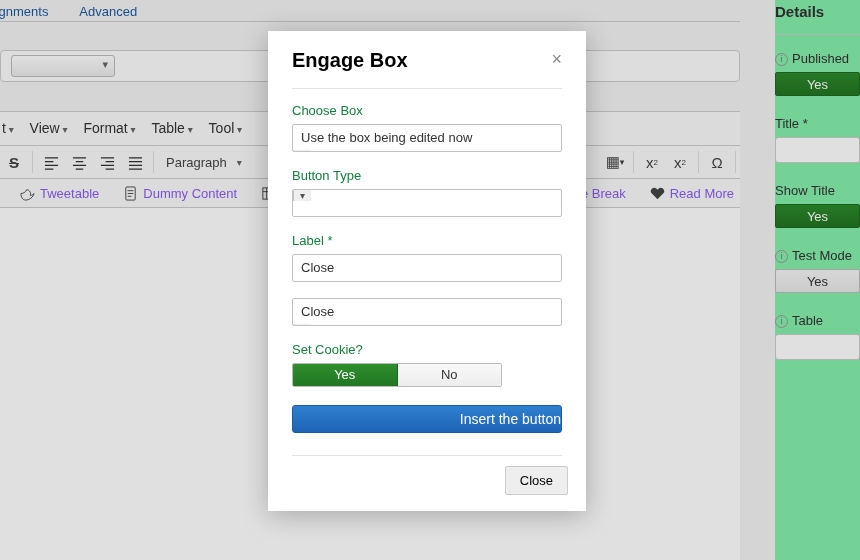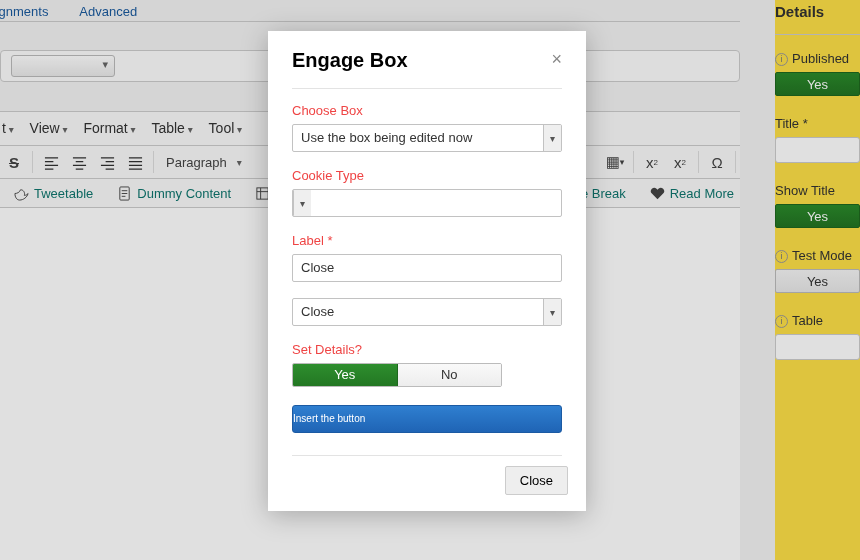--- a/index.html
+++ b/index.html
@@ -24,52 +24,52 @@
   .menubar .m:first-child { padding-left: 2px; }
 
   
   .toolbar { position: absolute; top: 145px; left: 0; width: 740px; height: 34px; border-top: 1px solid #ccc; border-bottom: 1px solid #ccc; background: #fafafa; display: flex; align-items: center; font-size: 13px; color: #444; }
   .toolbar .ico { width: 28px; height: 28px; display: flex; align-items: center; justify-content: center; font-size: 15px; border-radius: 2px; }
   .toolbar .sep { width: 1px; height: 22px; background: #ddd; margin: 0 4px; }
   .toolbar .para { padding: 0 8px; display: flex; align-items: center; gap: 10px; }
   .toolbar .para:after { content: "▾"; font-size: 10px; color: #666; }
 
   
-  .toolbar2 { position: absolute; top: 179px; left: 0; width: 740px; height: 28px; background: #fafafa; display: flex; align-items: center; font-size: 13px; color: #0f766e; gap: 6px; padding-left: 8px; }
+  .toolbar2 { position: absolute; top: 179px; left: 0; width: 740px; height: 28px; background: #fafafa; display: flex; align-items: center; font-size: 13px; color: #8b5cf6; gap: 6px; padding-left: 14px; }
   .tb-btn { display: flex; align-items: center; gap: 5px; padding: 0 6px; }
   .tb-ico { width: 15px; height: 15px; display: inline-block; }
   .editor-area { position: absolute; top: 207px; left: 0; width: 740px; height: 353px; background: #fff; border-top: 1px solid #ccc; }
 
   
-  .sidebar { position: absolute; top: 0; right: 0; width: 85px; height: 560px; background: #fde047; z-index: 3; font-size: 13px; color: #333; }
+  .sidebar { position: absolute; top: 0; right: 0; width: 85px; height: 560px; background: #86efac; z-index: 3; font-size: 13px; color: #333; }
   .sb-head { font-weight: bold; font-size: 15px; color: #333; margin: 3px 0 14px 0; white-space: nowrap; }
   .sb-line { height: 1px; background: #ccc; margin-bottom: 16px; }
   .sb-label { font-size: 13px; margin-bottom: 6px; white-space: nowrap; }
   .sb-label .info { display: inline-block; width: 13px; height: 13px; border: 1px solid #999; border-radius: 50%; font-size: 9px; line-height: 11px; text-align: center; color: #777; margin-right: 4px; vertical-align: middle; }
   .sb-btn { height: 24px; line-height: 24px; text-align: center; color: #fff; font-size: 13px; border-radius: 2px; margin-bottom: 20px; background: linear-gradient(#2a8a2a,#237423); border: 1px solid #1e671e; white-space: nowrap; overflow: hidden; }
   .sb-btn.grey { background: linear-gradient(#f5f5f5,#e8e8e8); border: 1px solid #bbb; color: #333; }
   .sb-input { height: 26px; border: 1px solid #ccc; border-radius: 3px; background: #fff; margin-bottom: 20px; }
 
   
   .modal { position: absolute; top: 31px; left: 268px; width: 318px; background: #fff; box-shadow: 0 4px 25px rgba(0,0,0,.25); z-index: 20; padding: 0 0 12px 0; }
   .modal-head { display: flex; align-items: flex-start; justify-content: space-between; padding: 18px 24px 8px 24px; }
   .modal-head h2 { font-size: 20px; font-weight: bold; }
   .modal-head .x { font-size: 18px; color: #888; cursor: pointer; }
   .modal-hr { height: 1px; background: #e3e3e3; margin: 8px 24px 0 24px; }
   .modal-body { padding: 14px 24px 4px 24px; }
-  .f-label { font-size: 13px; color: #ef4444; margin-bottom: 6px; }
-  .f-sel, .f-inp { display: flex; width: 100%; height: 28px; margin-bottom: 16px; border: 1px solid #c2c2c2; border-radius: 2px; overflow: hidden; background: #fff; }
+  .f-label { font-size: 13px; color: #15803d; margin-bottom: 6px; }
+  .f-sel, .f-inp { display: flex; width: 100%; height: 28px; margin-bottom: 16px; border: 1px solid #c2c2c2; border-radius: 2px; overflow: hidden; background: #fff; flex-direction: column; }
   .f-sel .val { flex: 1; padding: 5px 8px; font-size: 13px; color: #333; }
   .f-sel .car { width: 18px; border-left: 1px solid #c2c2c2; background: #efefef; display: flex; align-items: center; justify-content: center; font-size: 10px; color: #555; }
   .f-inp { padding: 5px 8px; font-size: 13px; color: #333; }
   .toggle { display: flex; width: 210px; height: 24px; border: 1px solid #bbb; border-radius: 2px; overflow: hidden; margin-bottom: 18px; }
   .toggle .opt { flex: 1; text-align: center; line-height: 22px; font-size: 13px; }
   .toggle .yes { background: linear-gradient(#2e8e2e,#237723); color: #fff; border-right: 1px solid #1e671e; }
   .toggle .no { background: linear-gradient(#f9f9f9,#ededed); color: #333; }
-  .insert-btn { height: 28px; line-height: 26px; text-align: left; color: #fff; font-size: 10px; border-radius: 3px; background: linear-gradient(#2f7fd0,#1f64b5); border: 1px solid #1b5aa3; cursor: pointer; }
+  .insert-btn { height: 28px; line-height: 26px; text-align: right; color: #fff; font-size: 14px; border-radius: 3px; background: linear-gradient(#2f7fd0,#1f64b5); border: 1px solid #1b5aa3; cursor: pointer; }
   .modal-foot { padding: 10px 18px 4px 18px; text-align: right; }
   .modal-foot .close-btn { display: inline-block; padding: 6px 14px; font-size: 13px; background: #eee; border: 1px solid #ccc; border-radius: 2px; cursor: pointer; }
 
   
   svg { width: 15px; height: 15px; }
 </style>
 </head>
 <body>
 
 <div class="bg">
@@ -206,34 +206,34 @@
   </div>
   <div class="modal-hr"></div>
   <div class="modal-body">
 
     <div class="f-label">Choose Box</div>
     <div class="f-sel">
       <div class="val">Use the box being edited now</div>
       <div class="car">▾</div>
     </div>
 
-    <div class="f-label">Cookie Type</div>
+    <div class="f-label">Button Type</div>
     <div class="f-sel">
       <div class="car">▾</div>
     </div>
 
     <div class="f-label">Label *</div>
     <div class="f-inp">Close</div>
 
     <div class="f-sel">
       <div class="val">Close</div>
       <div class="car">▾</div>
     </div>
 
-    <div class="f-label">Set Details?</div>
+    <div class="f-label">Set Cookie?</div>
     <div class="toggle">
       <div class="opt yes">Yes</div>
       <div class="opt no">No</div>
     </div>
 
     <div class="insert-btn">Insert the button</div>
   </div>
   <div class="modal-hr" style="margin-top:18px;"></div>
   <div class="modal-foot">
     <div class="close-btn">Close</div>

